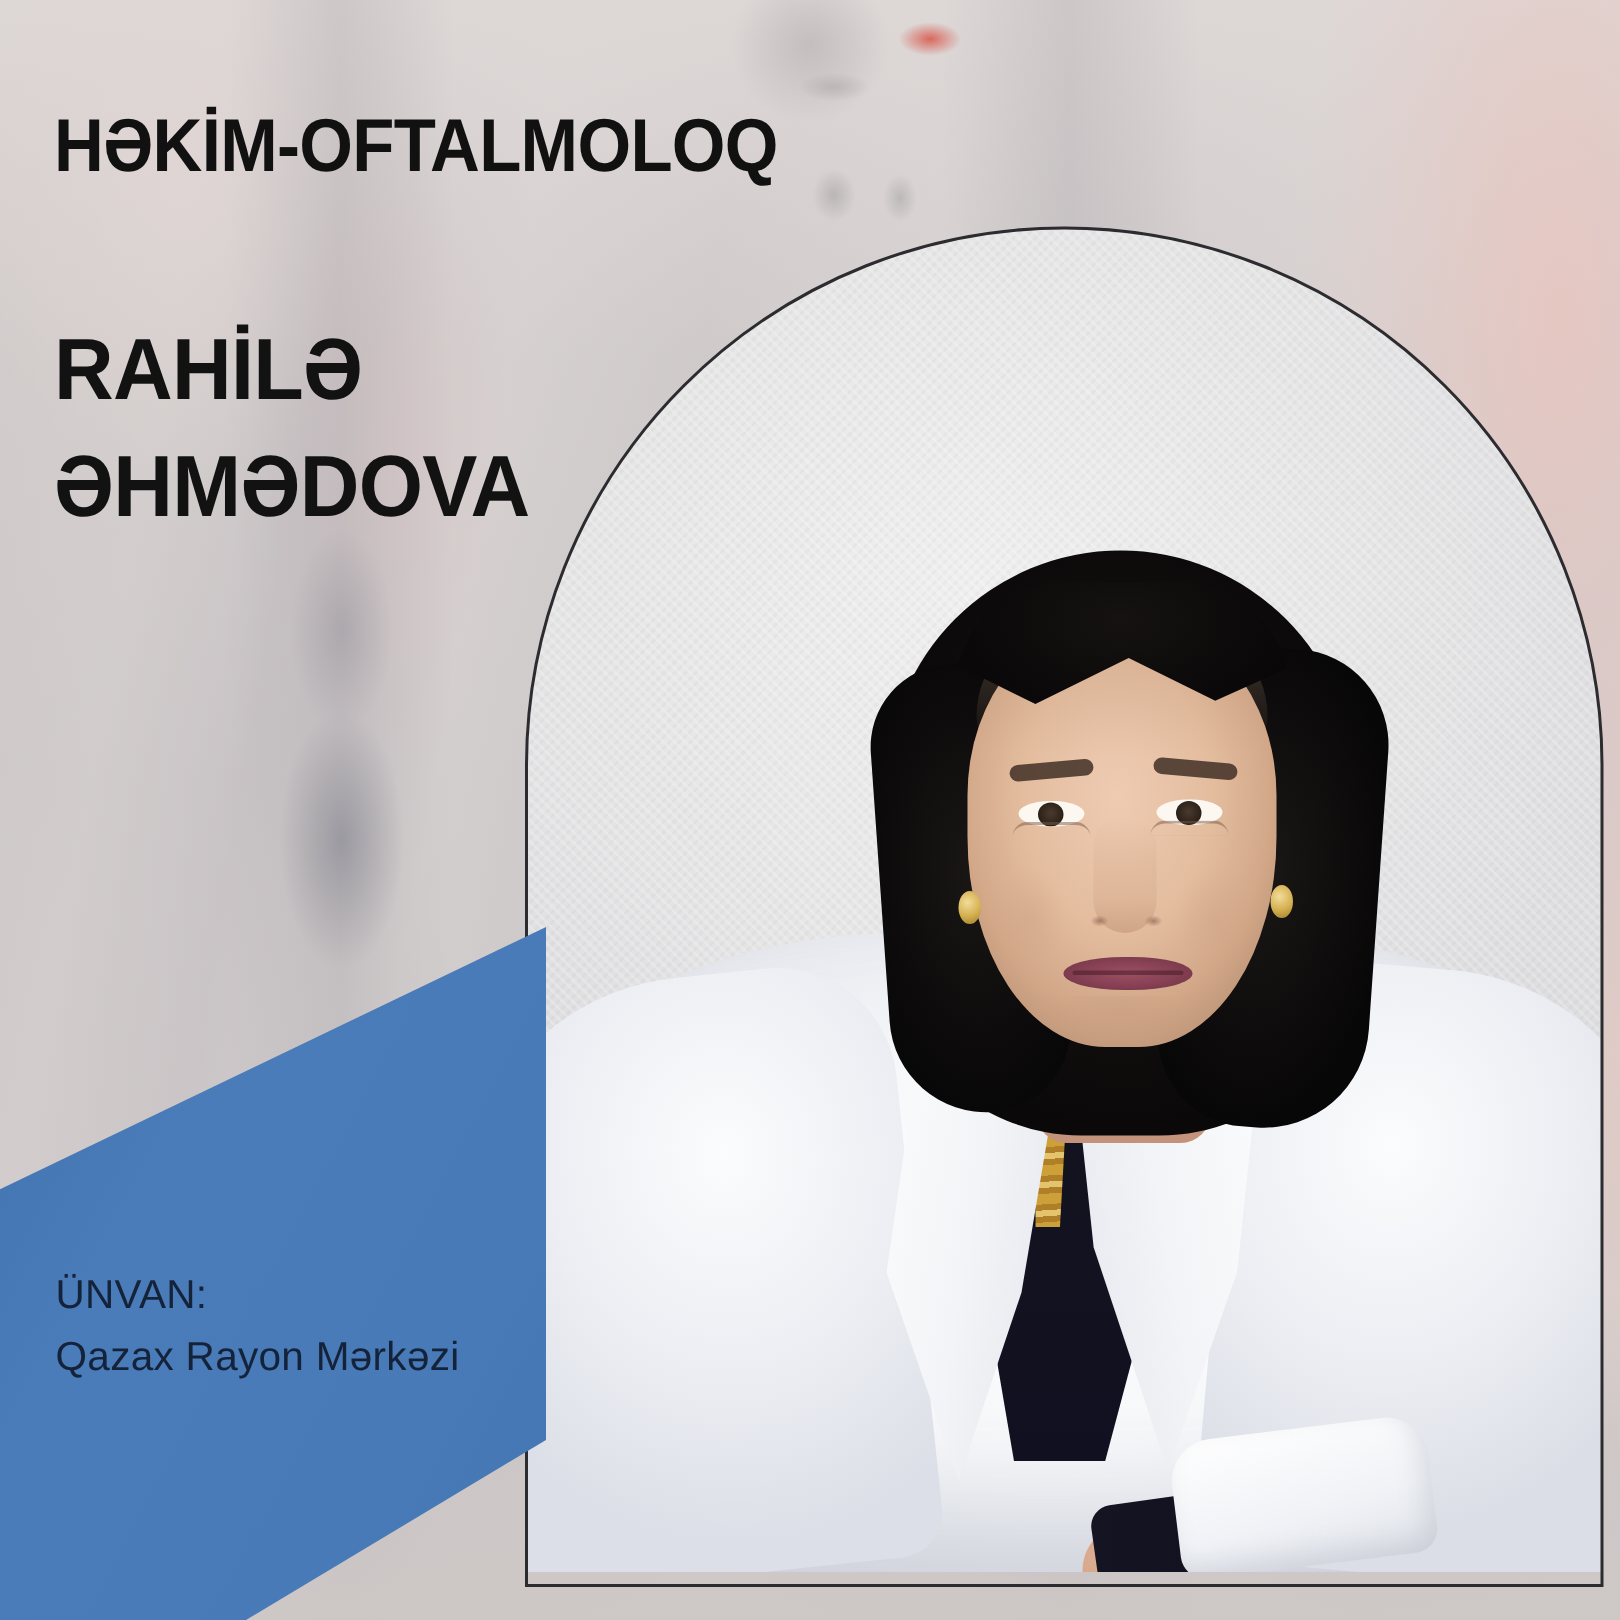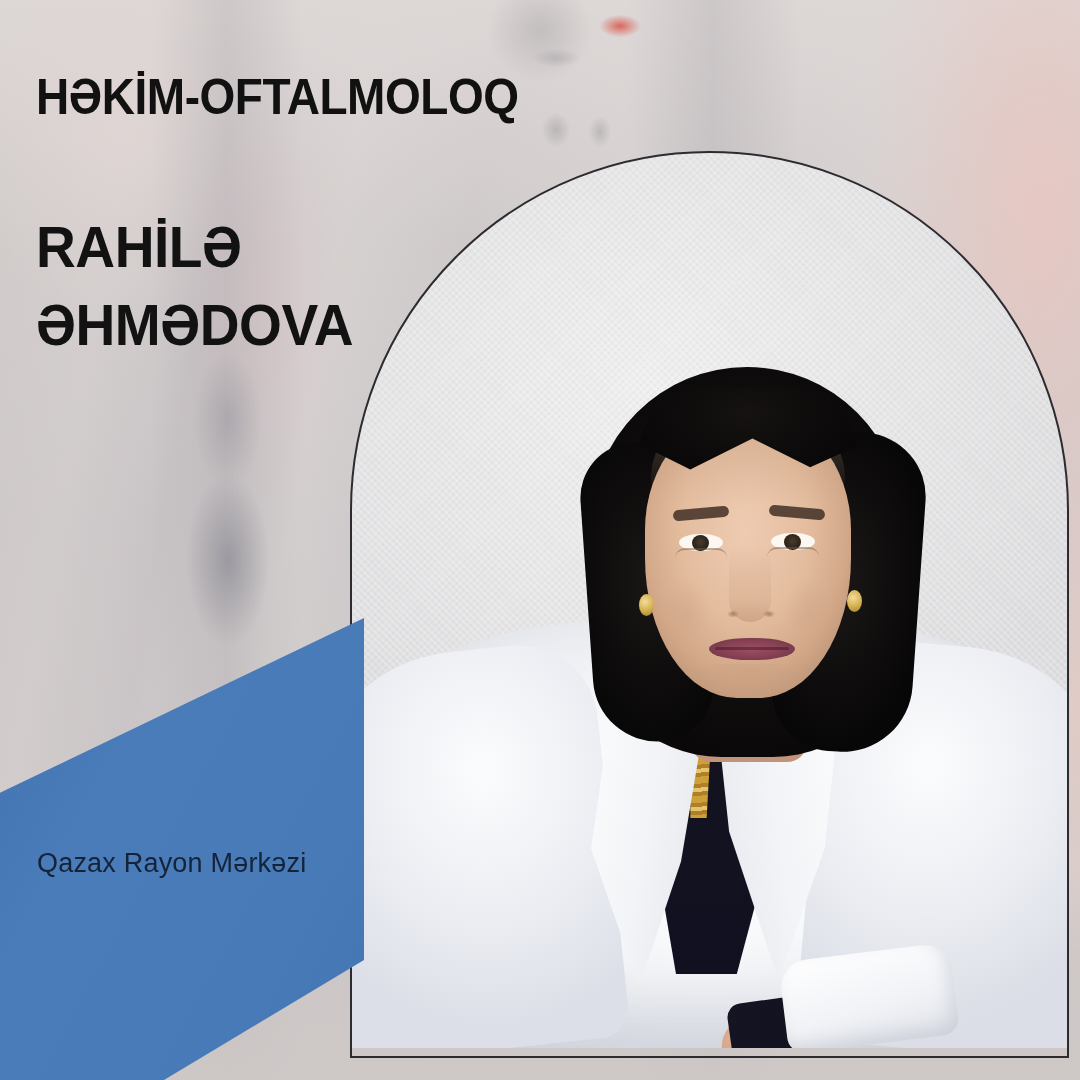--- a/index.html
+++ b/index.html
@@ -464,16 +464,17 @@
   <div class="blue-band"></div>
 
   <div class="role-title">HƏKİM-OFTALMOLOQ</div>
 
   <div class="doctor-name">
     <span>RAHİLƏ</span>
     <span>ƏHMƏDOVA</span>
   </div>
 
   <div class="address-block">
+    <span class="addr-label">ÜNVAN:</span>
     <span class="addr-line">Qazax Rayon Mərkəzi</span>
   </div>
 
 </div>
 
 </body></html>

